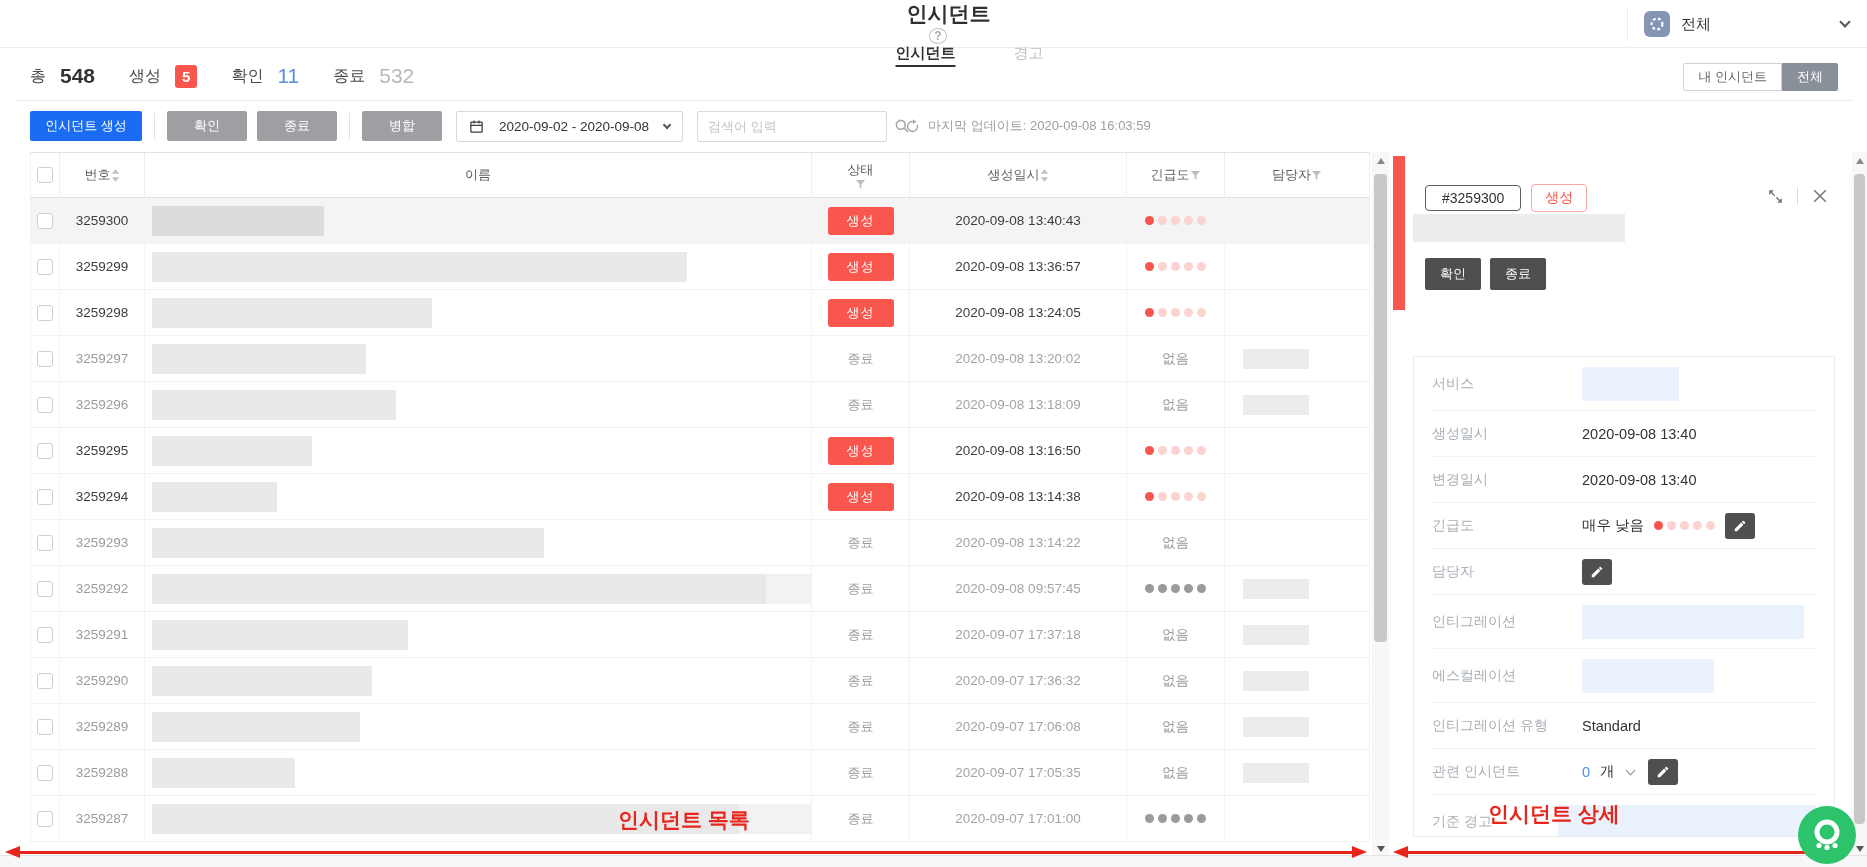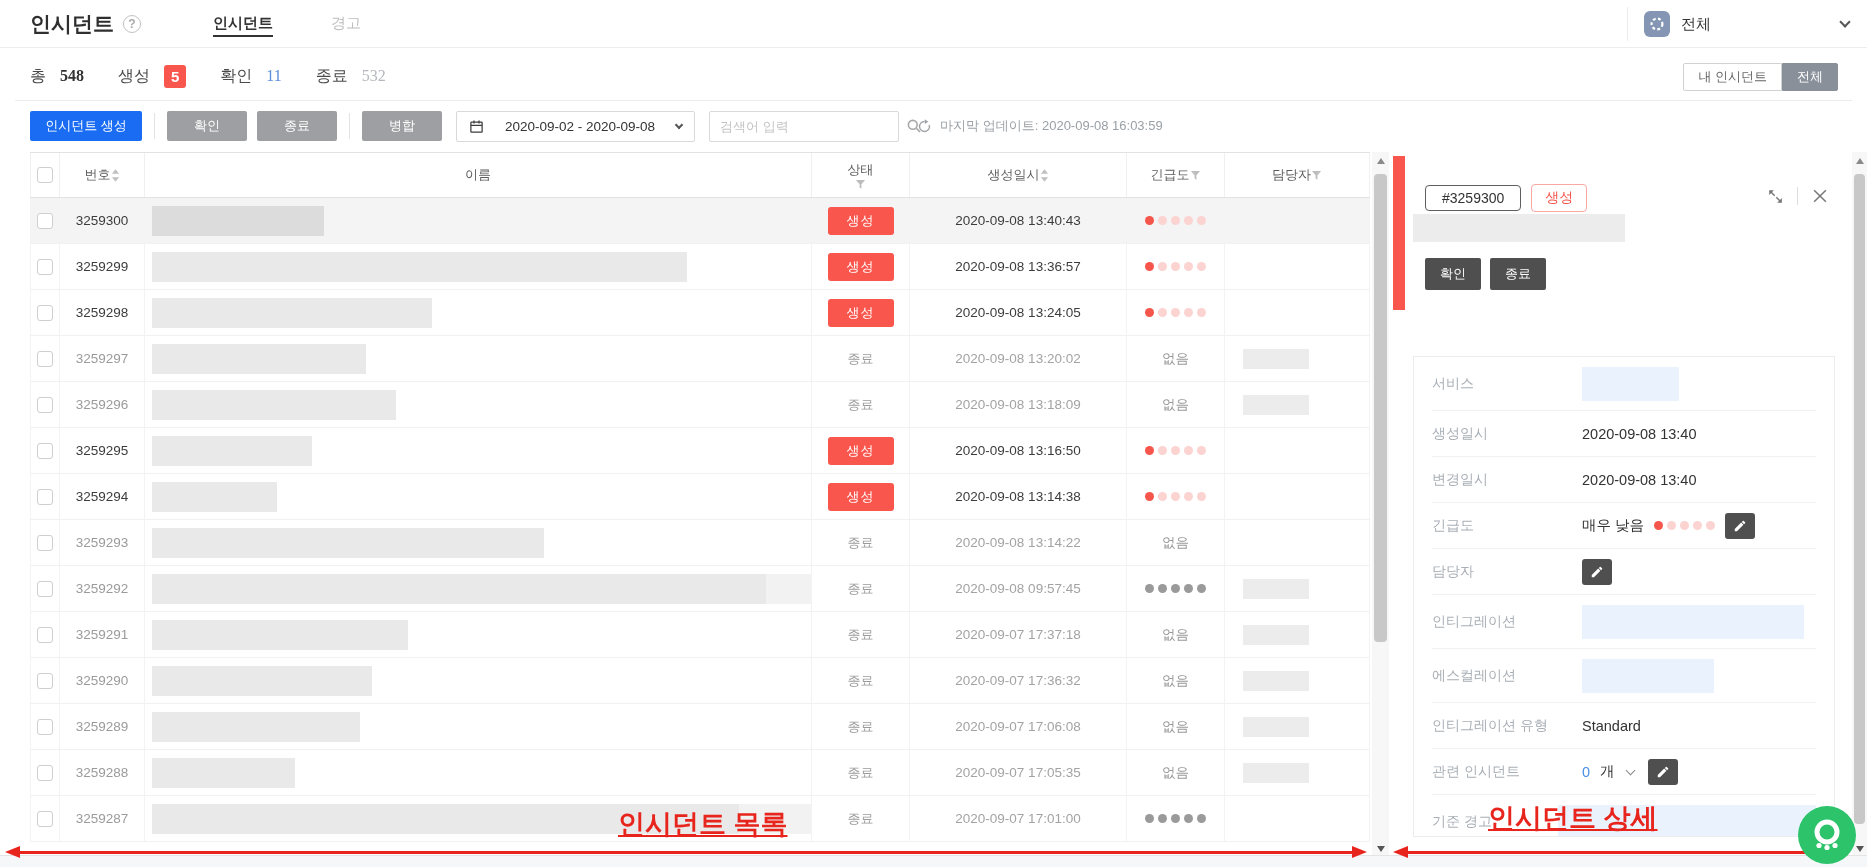--- a/index.html
+++ b/index.html
@@ -2,21 +2,21 @@
 <html><head>
 <meta charset="utf-8">
 <style>
   * { margin:0; padding:0; box-sizing:border-box; }
   html,body { width:1867px; height:867px; overflow:hidden; background:#fff;
     font-family:"Liberation Sans","DejaVu Sans",sans-serif; }
   .app { position:relative; width:1867px; height:867px; background:#fff; }
 
   
   .topbar { position:absolute; left:0; top:0; width:1867px; height:48px;
-    border-bottom:1px solid #ededed; display:flex; align-items:center; }
+    border-bottom:1px solid #ededed; display:flex; align-items:center;flex-direction:column; }
   .title { font-size:21px; font-weight:bold; color:#2f2f2f; margin-left:30px; }
   .help { width:18px; height:18px; border:1.5px solid #c2c2c2; border-radius:50%;
     color:#a9a9a9; font-size:12px; display:flex; align-items:center; justify-content:center;
     margin-left:9px; font-weight:bold; }
   .tabs { display:flex; gap:58px; margin-left:72px; }
   .tab { font-size:15px; color:#bdbdbd; cursor:pointer; }
   .tab.active { color:#333; font-weight:bold; text-decoration:underline;
     text-underline-offset:7px; text-decoration-thickness:1.5px; }
   .tb-right { position:absolute; right:0; top:0; height:48px; display:flex; align-items:center; }
   .tb-divider { width:1px; height:34px; background:#ececec; margin-right:16px; }
@@ -24,21 +24,21 @@
     display:flex; align-items:center; justify-content:center; margin-right:11px; }
   .ws-label { font-size:15px; color:#333; }
   .chev { display:inline-block; width:8px; height:8px; border-right:2px solid #555;
     border-bottom:2px solid #555; transform:rotate(45deg); }
   .tb-chev { margin-left:130px; margin-right:18px; margin-top:-4px; }
 
   
   .stats { position:absolute; left:30px; top:56px; height:40px; display:flex;
     align-items:center; gap:14px; }
   .st-label { font-size:16px; color:#4a4a4a; }
-  .st-num { font-size:16px;font-family:Liberation Serif, serif; }
+  .st-num { font-size:21px; }
   .st-total { color:#333; font-weight:bold; }
   .st-open-badge { background:#f9564e; color:#fff; font-size:15px; border-radius:3px;
     padding:3px 7px; font-weight:bold; }
   .st-ack { color:#5a8edb; }
   .st-closed { color:#b5b8bd; }
   .stats-sep { width:6px; }
   .hr-line { position:absolute; left:15px; top:100px; width:1837px; height:1px; background:#ececec; }
 
   .view-toggle { position:absolute; top:63px; right:29px; display:flex; height:28px; }
   .vt-btn { font-size:13px; display:flex; align-items:center; padding:0 14px; cursor:pointer; }
@@ -47,21 +47,21 @@
 
   
   .toolbar { position:absolute; left:30px; top:100px; height:52px; display:flex; align-items:center; }
   .btn { height:30px; display:flex; align-items:center; justify-content:center;
     border-radius:2px; font-size:13px; cursor:pointer; }
   .btn-create { width:112px; background:#1a6df2; color:#fff; }
   .btn-gray { width:80px; background:#9d9fa2; color:#fff; }
   .tl-sep { width:1px; height:26px; background:#e3e3e3; margin:0 12px; }
   .gap10 { width:10px; } .gap14 { width:14px; } .gap18 { width:18px; }
   .datebox { height:31px; border:1px solid #d9d9d9; border-radius:2px; display:flex;
-    align-items:center; padding:0 12px; gap:21px; background:#fff; cursor:pointer; }
+    align-items:center; padding:0 12px; gap:15px; background:#fff; cursor:pointer; }
   .datebox span { font-size:13.5px; color:#333; }
   .datebox .chev { width:6px; height:6px; margin-top:-3px; }
   .searchbox { width:190px; height:31px; border:1px solid #d9d9d9; border-radius:2px;
     display:flex; align-items:center; background:#fff; }
   .searchbox input { flex:1; border:none; outline:none; font-size:13px; color:#555;
     padding:0 10px; font-family:inherit; background:transparent; }
   .searchbox input::placeholder { color:#c3c3c3; }
   .search-ic { width:30px; display:flex; align-items:center; justify-content:center; cursor:pointer; }
   .lastupd { display:flex; align-items:center; gap:8px; color:#9aa0a6; font-size:13px; }
 
@@ -127,21 +127,21 @@
   .p-label { width:150px; font-size:14px; color:#a9afb6; }
   .p-value { font-size:14.5px; color:#333; display:flex; align-items:center; gap:10px; }
   .p-block { background:#e9f2fd; height:34px; }
   .edit-btn { width:30px; height:26px; background:#4f4f4f; border-radius:3px;
     display:flex; align-items:center; justify-content:center; cursor:pointer; }
   .rel-count { color:#4a90e2; }
   .rel-chev { width:7px; height:7px; border-right:1.5px solid #888; border-bottom:1.5px solid #888;
     transform:rotate(45deg); margin:-3px 4px 0 2px; cursor:pointer; }
 
   
-  .ann { position:absolute; color:#e8251d; font-size:27px; font-weight:bold; z-index:30;text-decoration:underline; }
+  .ann { position:absolute; color:#e8251d; font-size:21px; font-weight:bold; z-index:30; }
   .ann-list { left:618px; top:806px; }
   .ann-detail { left:1488px; top:800px; }
   .arrow { position:absolute; height:13px; z-index:31; }
   .arrow .line { position:absolute; left:11px; right:11px; top:5px; height:3px; background:#e8251d; }
   .arrow .hl { position:absolute; left:0; top:0; width:0; height:0;
     border-top:6.5px solid transparent; border-bottom:6.5px solid transparent; border-right:15px solid #e8251d; }
   .arrow .hr { position:absolute; right:0; top:0; width:0; height:0;
     border-top:6.5px solid transparent; border-bottom:6.5px solid transparent; border-left:15px solid #e8251d; }
   .arrow1 { left:5px; top:846px; width:1362px; }
   .arrow2 { left:1393px; top:846px; width:447px; }

